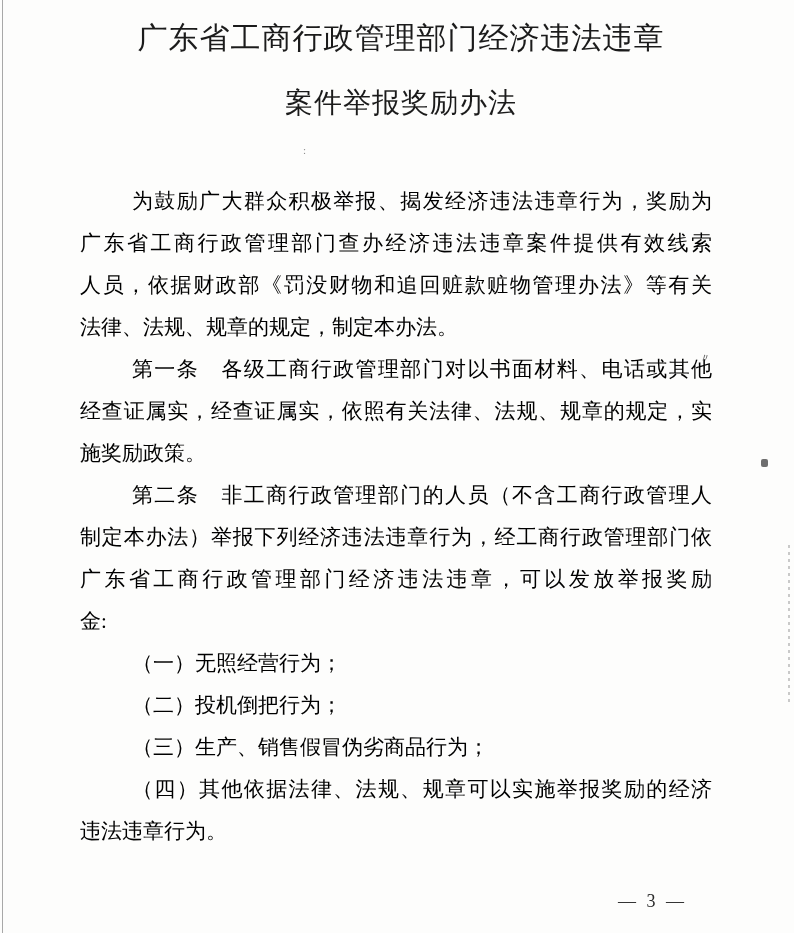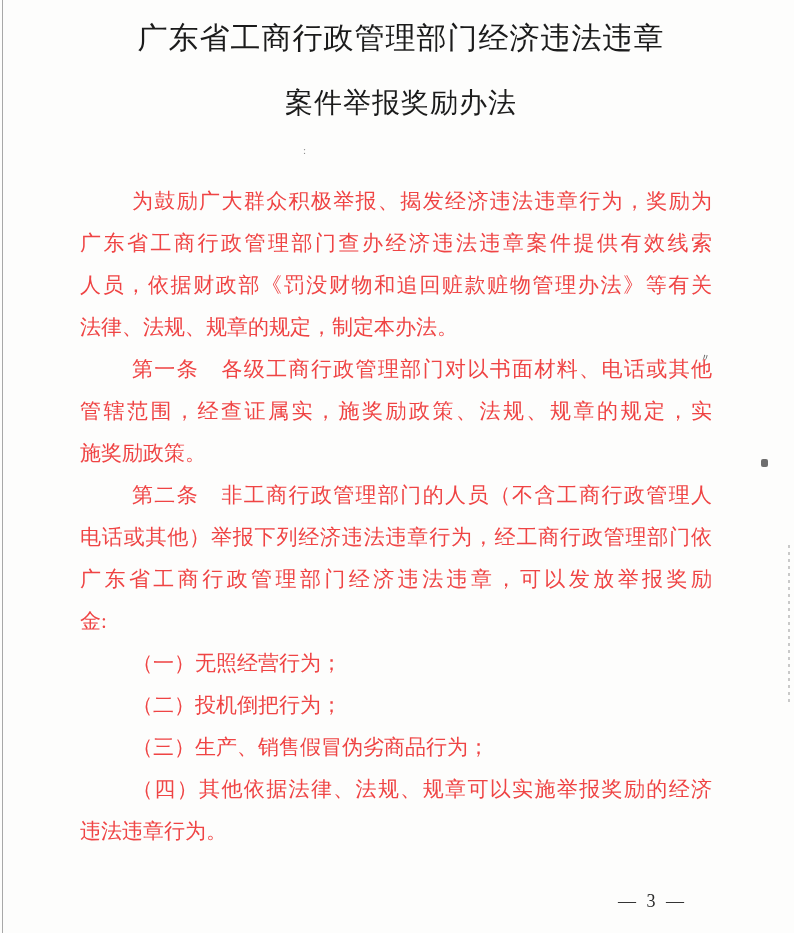--- a/index.html
+++ b/index.html
@@ -37,21 +37,21 @@
     white-space: nowrap;
   }
   .title-1 { top: 18px; font-size: 30px; }
   .title-2 { top: 84px; font-size: 28px; }
   .body-text {
     position: absolute;
     left: 80px;
     top: 180px;
     width: 632px;
     font-size: 21px;
-    color: #ef4444;
+    color: #000000;
   }
   .line {
     height: 42px;
     line-height: 42px;
   }
   .line.fill {
     text-align: justify;
     text-align-last: justify;
   }
   .line.indent {
@@ -114,24 +114,24 @@
   <div class="title title-2">案件举报奖励办法</div>
 
   <div class="stray-mark">〃</div>
 
   <div class="body-text">
       <div class="line fill indent">为鼓励广大群众积极举报、揭发经济违法违章行为，奖励为</div>
       <div class="line fill">广东省工商行政管理部门查办经济违法违章案件提供有效线索</div>
       <div class="line fill">人员，依据财政部《罚没财物和追回赃款赃物管理办法》等有关</div>
       <div class="line">法律、法规、规章的规定，制定本办法。</div>
       <div class="line fill indent">第一条　各级工商行政管理部门对以书面材料、电话或其他</div>
-      <div class="line fill">管辖范围，经查证属实，施奖励政策、法规、规章的规定，实</div>
+      <div class="line fill">经查证属实，经查证属实，依照有关法律、法规、规章的规定，实</div>
       <div class="line">施奖励政策。</div>
       <div class="line fill indent">第二条　非工商行政管理部门的人员（不含工商行政管理人</div>
-      <div class="line fill">电话或其他）举报下列经济违法违章行为，经工商行政管理部门依</div>
+      <div class="line fill">制定本办法）举报下列经济违法违章行为，经工商行政管理部门依</div>
       <div class="line fill">广东省工商行政管理部门经济违法违章，可以发放举报奖励</div>
       <div class="line">金:</div>
       <div class="line indent">（一）无照经营行为；</div>
       <div class="line indent">（二）投机倒把行为；</div>
       <div class="line indent">（三）生产、销售假冒伪劣商品行为；</div>
       <div class="line fill indent">（四）其他依据法律、法规、规章可以实施举报奖励的经济</div>
       <div class="line">违法违章行为。</div>
     </div>
 
   <div class="ink-blob"></div>

